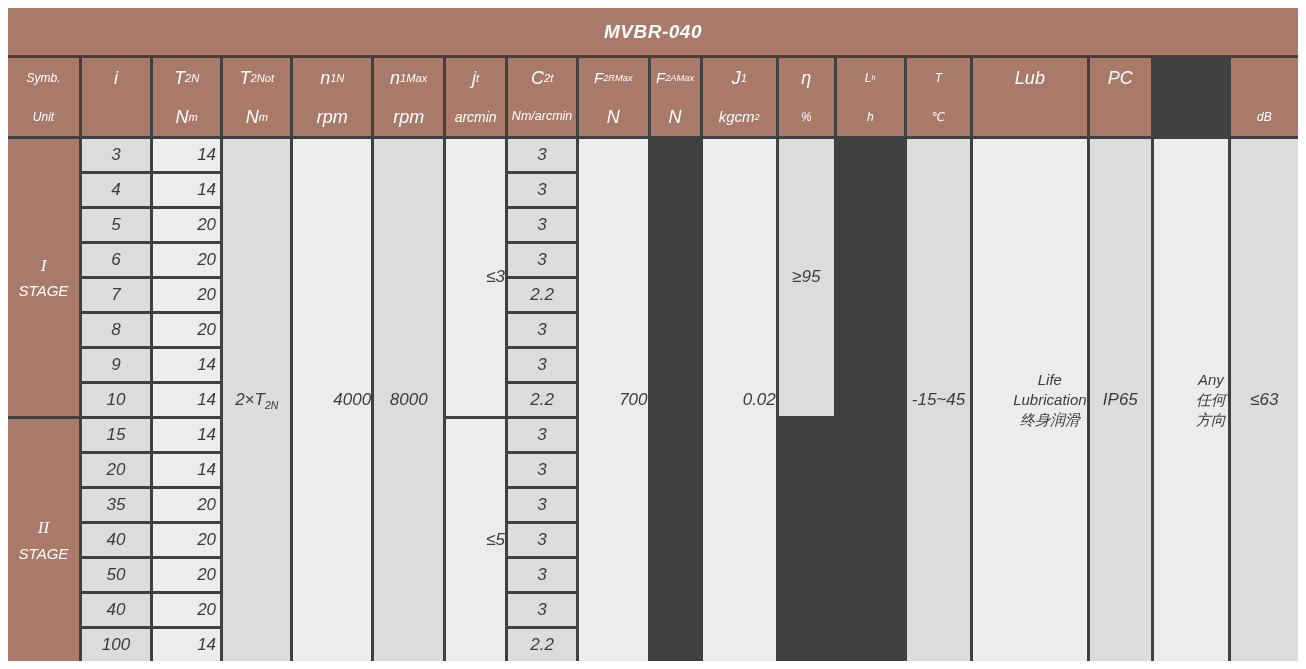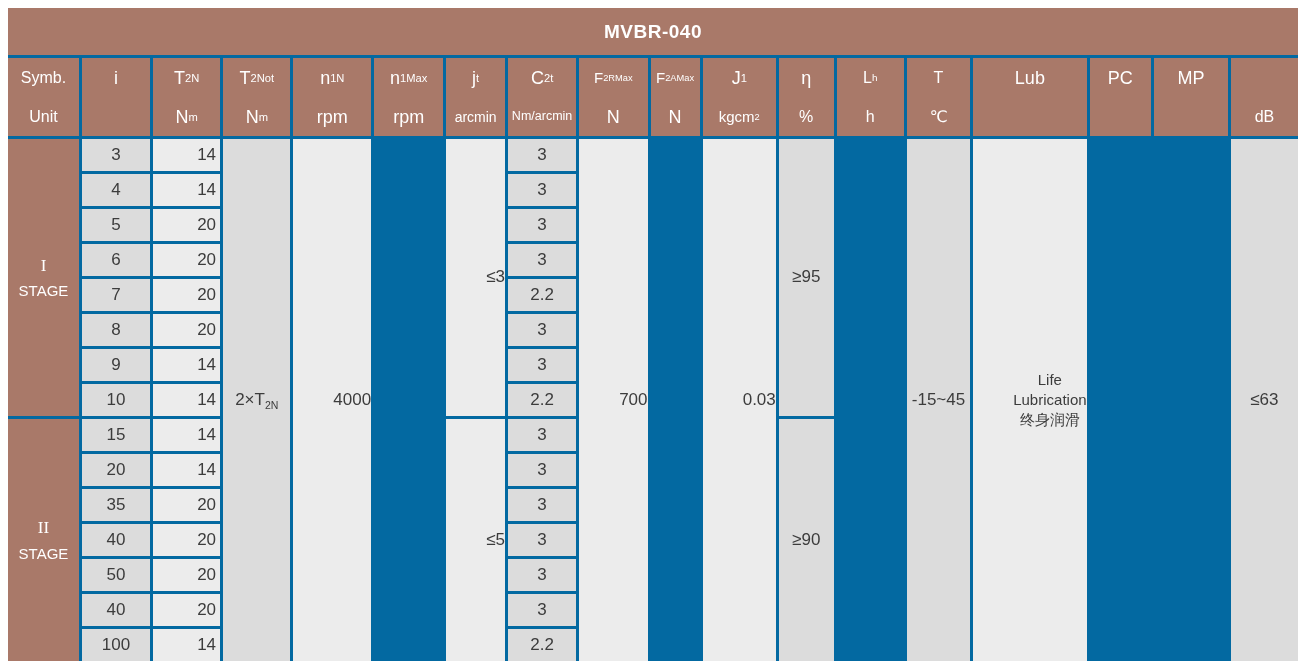--- a/index.html
+++ b/index.html
@@ -11,34 +11,35 @@
   *{box-sizing:border-box;}
   html,body{margin:0;padding:0;background:#ffffff;}
   body{font-family:"Liberation Sans","DejaVu Sans",sans-serif;}
   .page{width:1306px;height:669px;background:#fff;padding:8px;}
   .grid{
     display:grid;
     width:1290px;height:653px;
     grid-template-columns:75fr 72fr 71fr 71fr 73fr 73fr 56fr 72fr 46fr 52fr 60fr 58fr 71fr 67fr 108fr 65fr 78fr 71fr;
     grid-template-rows:47px 78px repeat(15,1fr);
     gap:3px;
-    background:#0369a1;
+    background:#404040;
+    font-style:italic;
   }
   .title-bar{
     grid-column:1/-1;grid-row:1;
     background:var(--brown);color:#fff;
     display:flex;align-items:center;justify-content:center;
     font-size:19px;font-weight:bold;letter-spacing:.5px;
   }
   .hcell{
     grid-row:2;background:var(--brown);color:#fff;
     display:flex;flex-direction:column;align-items:center;
   }
   .h-line{flex:1;display:flex;align-items:center;justify-content:center;font-size:18px;line-height:1;}
-  .fs16{font-size:16px;}
+  .fs16{font-size:12px;}
   .fs15{font-size:15px;}
   .fs14{font-size:14px;}
   .fs12{font-size:12.5px;}
   sub{font-size:62%;line-height:0;}
   sup{font-size:62%;line-height:0;}
   .stage-cell{
     grid-column:1;background:var(--brown);color:#fff;
     display:flex;flex-direction:column;align-items:center;justify-content:center;
     line-height:1.6;
   }
@@ -164,54 +165,57 @@
       <div class="h-line fs16">℃</div>
     </div>
     <div class="hcell c15">
       <div class="h-line">Lub</div>
       <div class="h-line"></div>
     </div>
     <div class="hcell c16">
       <div class="h-line">PC</div>
       <div class="h-line"></div>
     </div>
-    <div class="hcell c17">
-      <div class="h-line">MP</div>
-      <div class="h-line"></div>
-    </div>
     <div class="hcell c18">
       <div class="h-line"></div>
       <div class="h-line fs16">dB</div>
     </div>
 
     <div class="stage-cell span-s1">
       <div class="stage-num">I</div>
       <div class="stage-lbl">STAGE</div>
     </div>
     <div class="stage-cell span-s2">
       <div class="stage-num">II</div>
       <div class="stage-lbl">STAGE</div>
     </div>
 
     <div class="cell dark c4 span-all">
         <span><span>2×T</span><sub>2N</sub></span>
       </div>
     <div class="cell light c5 span-all">4000</div>
+    <div class="cell dark c6 span-all">8000</div>
     <div class="cell light c7 span-s1">≤3</div>
     <div class="cell light c7 span-s2">≤5</div>
     <div class="cell light c9 span-all">700</div>
-    <div class="cell light c11 span-all">0.03</div>
+    <div class="cell light c11 span-all">0.02</div>
     <div class="cell dark c12 span-s1">≥95</div>
-    <div class="cell dark c12 span-s2">≥90</div>
     <div class="cell dark c14 span-all">-15~45</div>
     <div class="cell light c15 span-all">
       <div class="stack">
         <span>Life</span>
         <span>Lubrication</span>
         <span>终身润滑</span>
+      </div>
+    </div>
+    <div class="cell dark c16 span-all">IP65</div>
+    <div class="cell light c17 span-all">
+      <div class="stack">
+        <span>Any</span>
+        <span>任何方向</span>
       </div>
     </div>
     <div class="cell dark c18 span-all">≤63</div>
 
   <div class="cell dark c2" style="grid-row: 3;">3</div>
       <div class="cell light c3" style="grid-row: 3;">14</div>
       <div class="cell dark c8" style="grid-row: 3;">3</div>
       <div class="cell dark c2" style="grid-row: 4;">4</div>
       <div class="cell light c3" style="grid-row: 4;">14</div>
       <div class="cell dark c8" style="grid-row: 4;">3</div>

